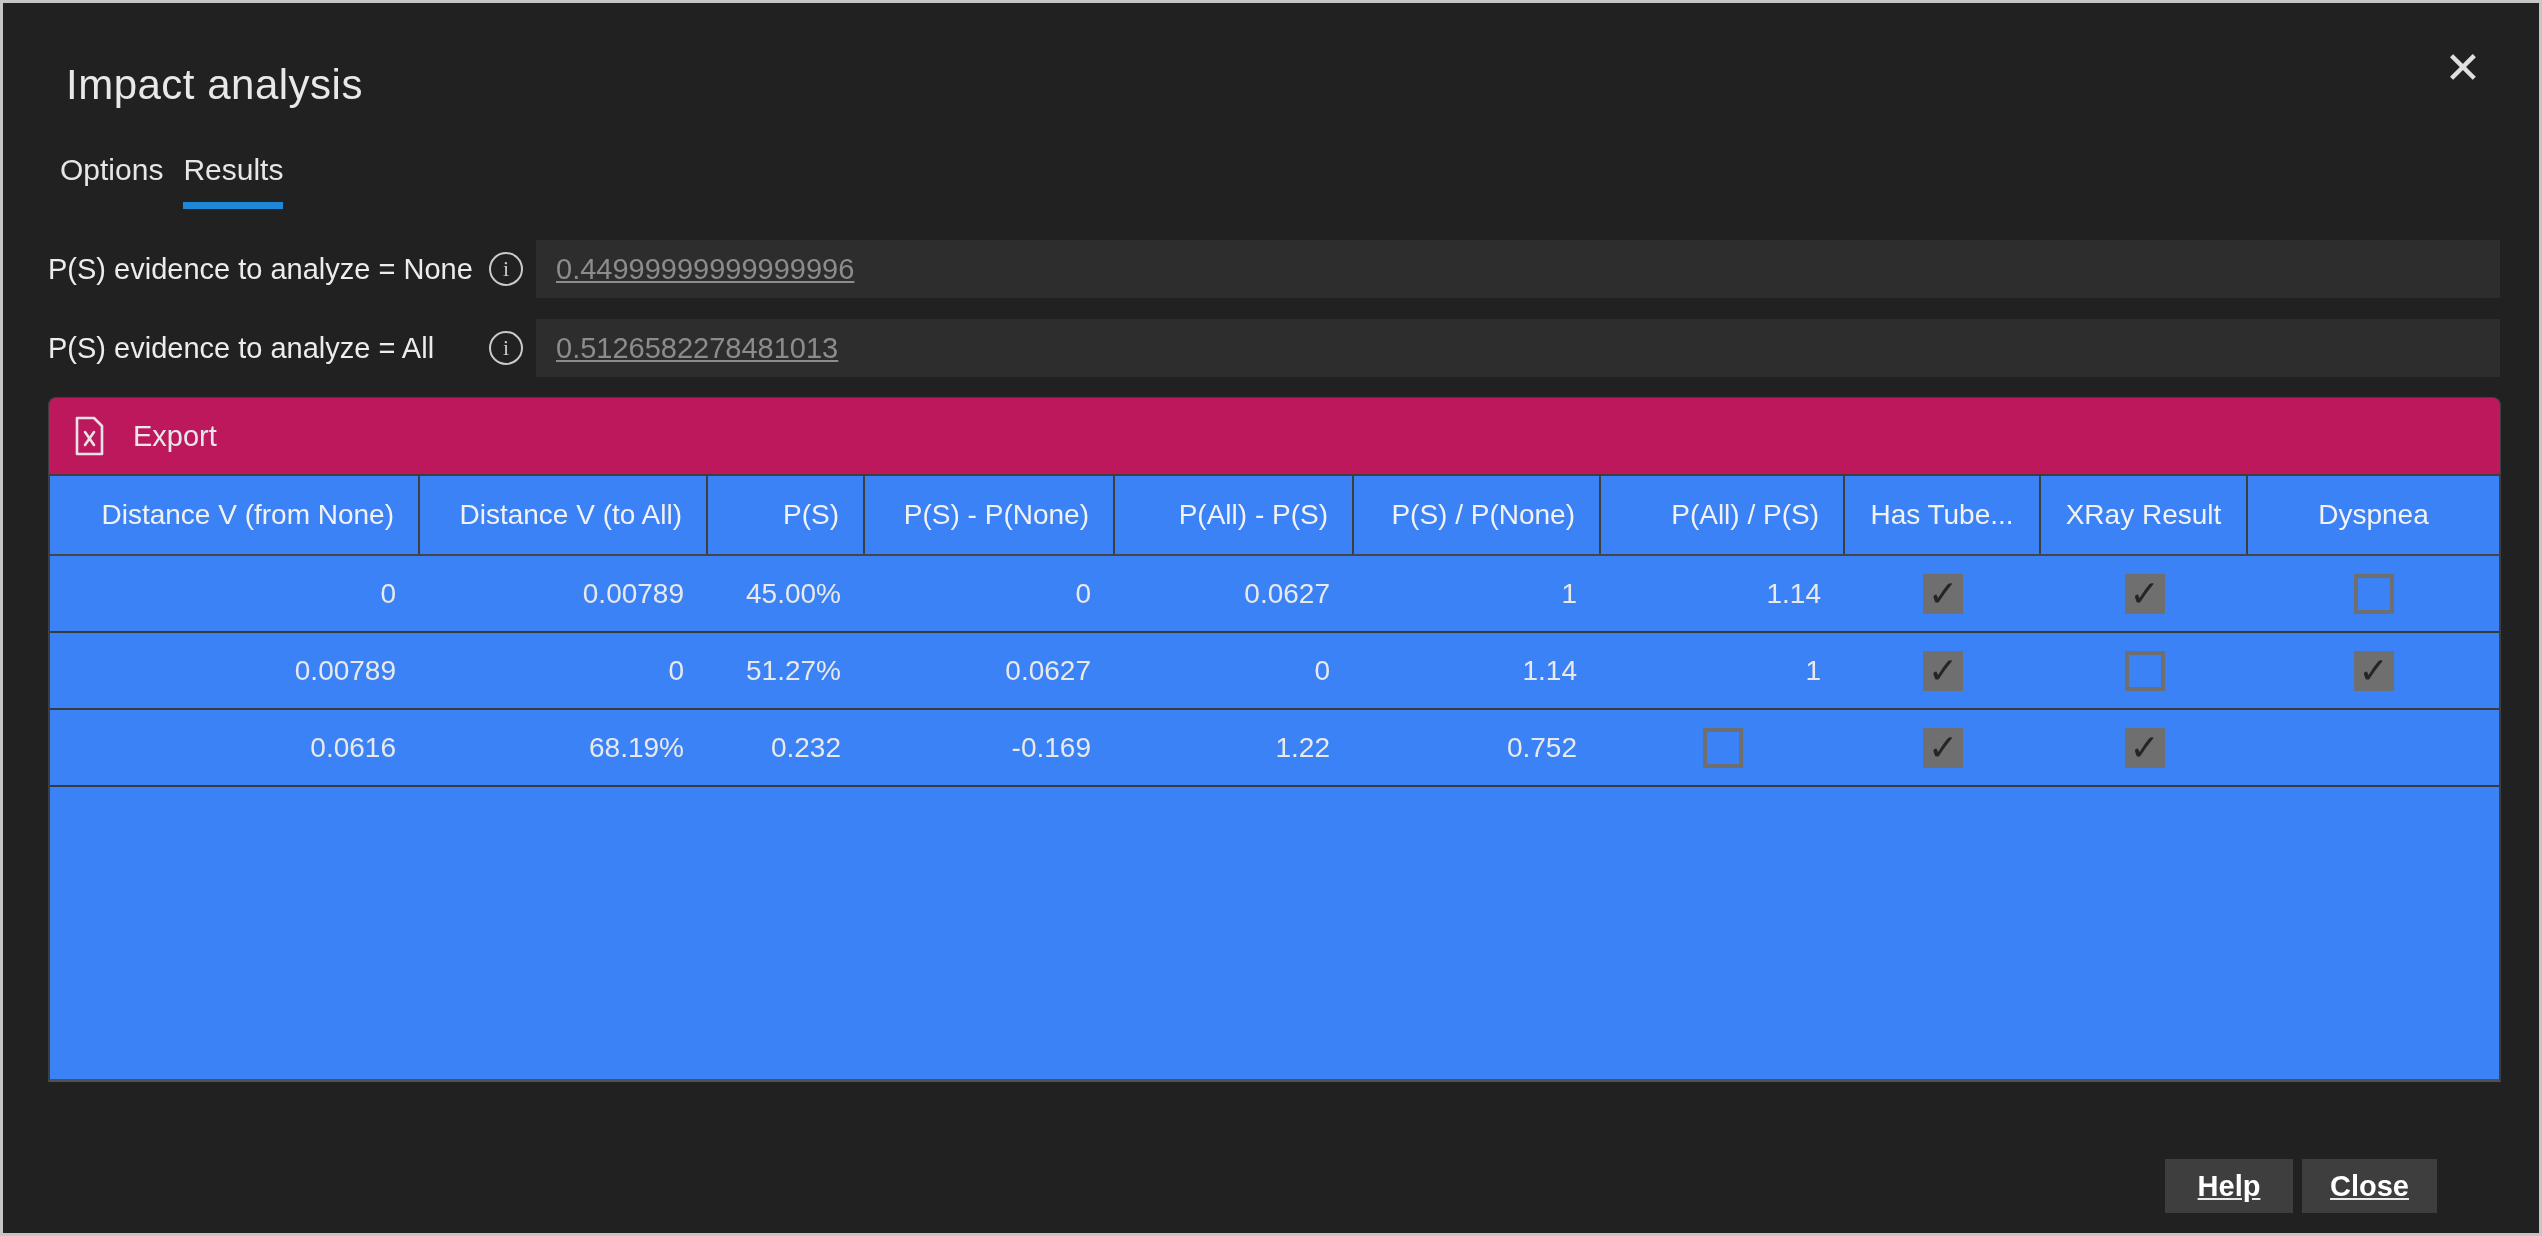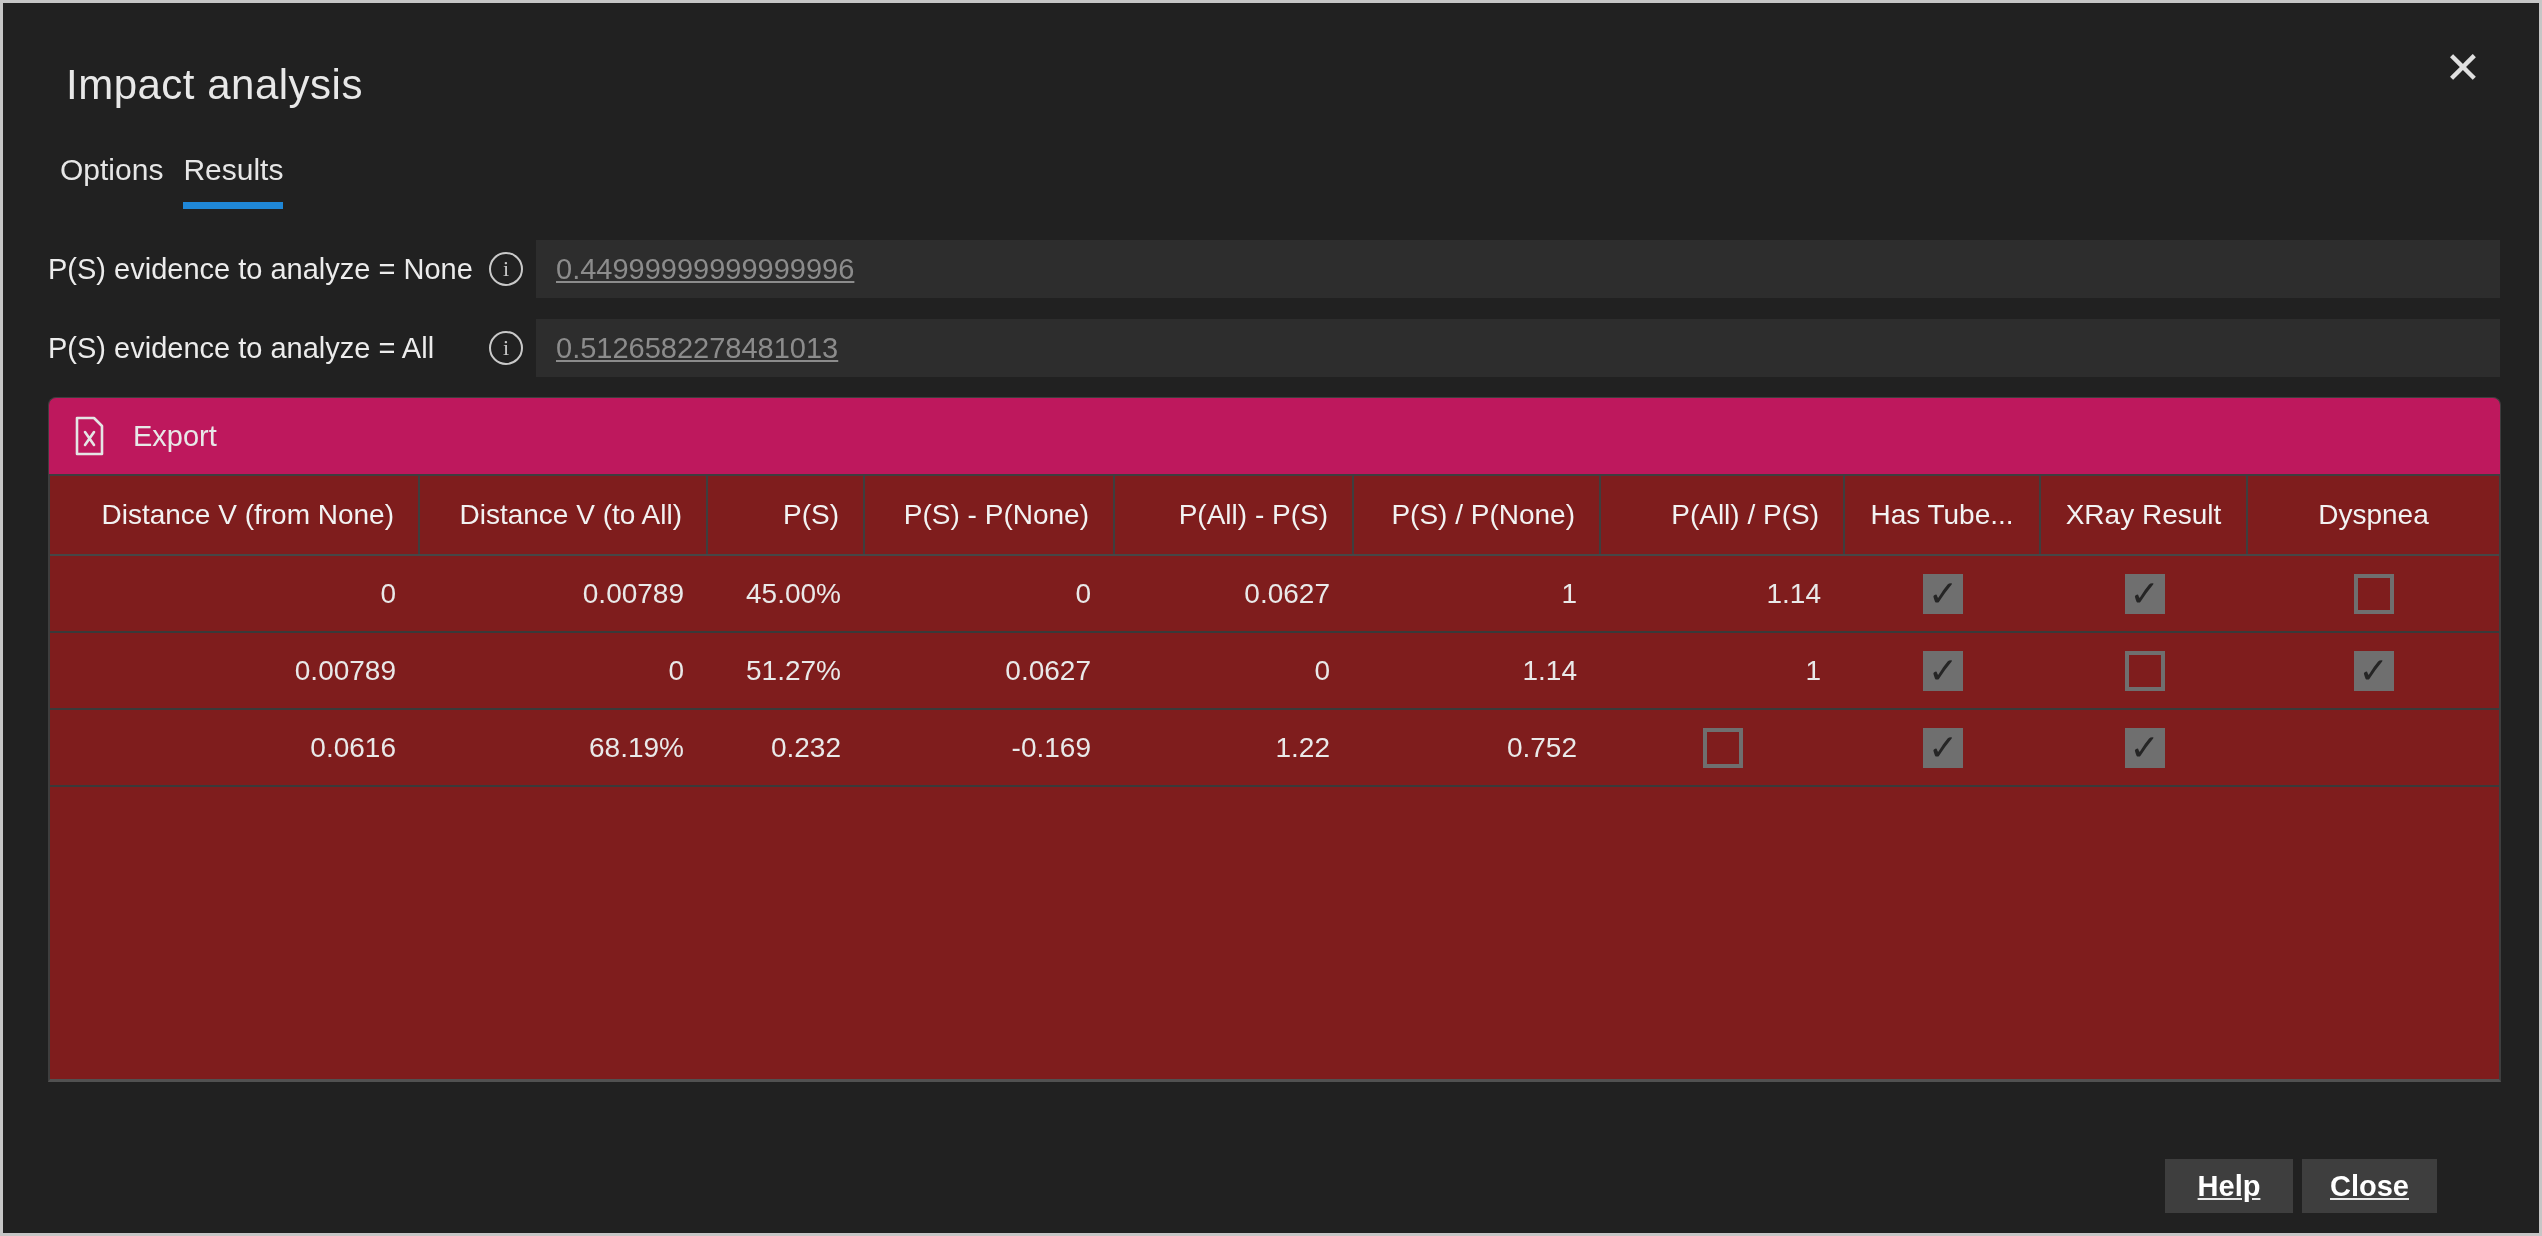--- a/index.html
+++ b/index.html
@@ -74,21 +74,21 @@
     display:flex;align-items:center;gap:28px;
     padding:0 25px;height:100%;
     font-size:29px;color:#e8e8e8;
   }
   
   .grid-table{
     position:absolute;left:45px;top:471px;
     width:2453px;height:608px;box-sizing:border-box;
     border:2px solid #3e3e3e;
     border-bottom:3px solid #515151;
-    background:#7f1d1d;
+    background:#3b82f6;
   }
   .grid-row{
     display:grid;
     grid-template-columns:370px 288px 157px 250px 239px 247px 244px 196px 207px 1fr;
   }
   .grid-head{height:78px;border-bottom:2px solid #464646;}
   .grid-head .cell{
     border-right:2px solid #3e3e3e;
     font-size:28px;color:#f2f2f2;
   }

